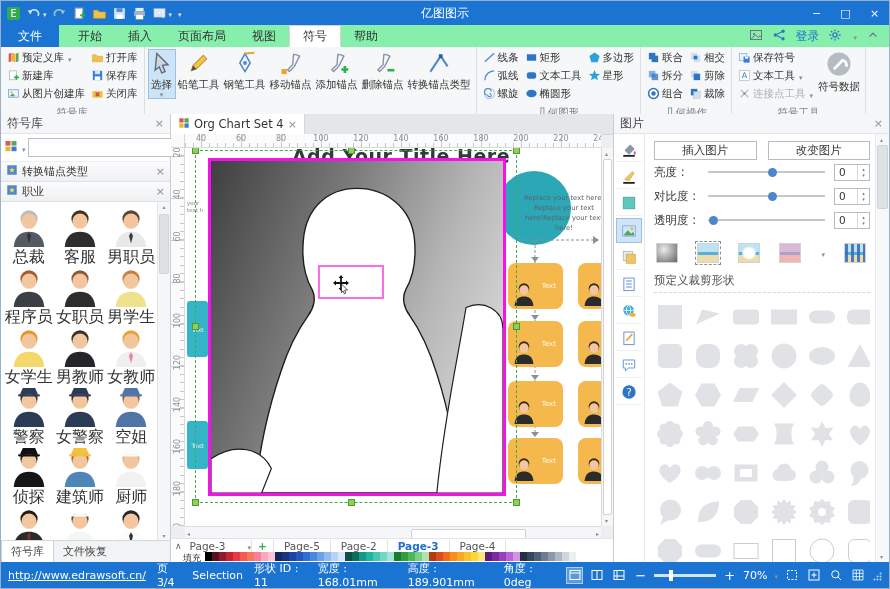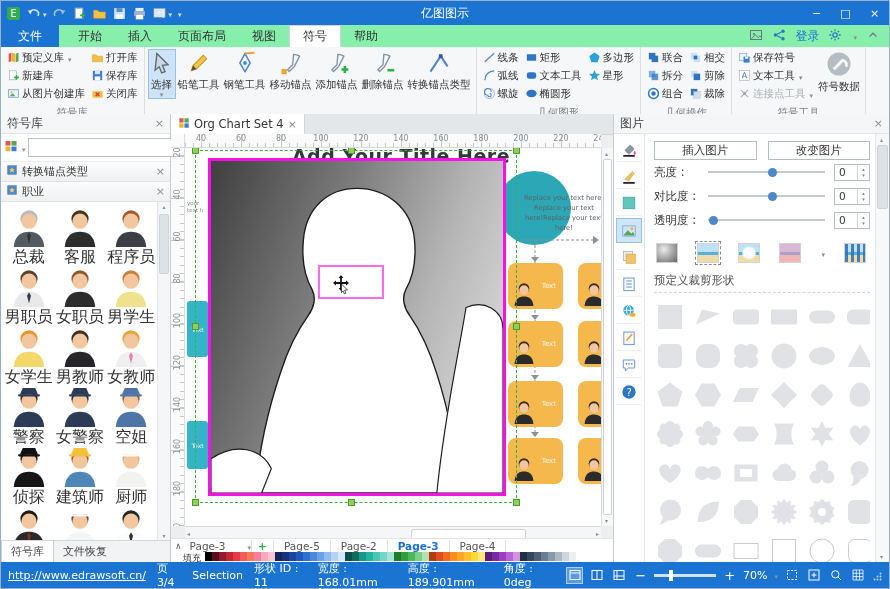--- a/index.html
+++ b/index.html
@@ -556,34 +556,34 @@
             <div class="sym">
               <span class="sym-ic"><svg viewBox="0 0 44 44" width="42" height="42">
                   <path d="M6,44 C7,32 14,28 22,28 C30,28 37,32 38,44 Z" fill="#2d2d2d"></path>
                   <circle cx="22" cy="14.5" r="9" fill="#43311f"></circle>
                   <circle cx="22" cy="17" r="8" fill="#f2c79f"></circle>
                 </svg></span>
               <span class="sym-label">客服</span>
             </div>
             <div class="sym">
               <span class="sym-ic"><svg viewBox="0 0 44 44" width="42" height="42">
-                  <path d="M6,44 C7,32 14,28 22,28 C30,28 37,32 38,44 Z" fill="#3c3f45"></path>
-                  <circle cx="22" cy="14.5" r="9" fill="#a8582a"></circle>
-                  <circle cx="22" cy="17" r="8" fill="#f2c79f"></circle>
-                </svg></span>
-              <span class="sym-label">程序员</span>
-            </div>
-            <div class="sym">
-              <span class="sym-ic"><svg viewBox="0 0 44 44" width="42" height="42">
                   <path d="M6,44 C7,32 14,28 22,28 C30,28 37,32 38,44 Z" fill="#e8e9eb"></path>
                   <path d="M22,28.5 l2.1,3.8 l-2.1,8 l-2.1,-8 Z" fill="#3a3f44"></path>
                   <circle cx="22" cy="14.5" r="9" fill="#594430"></circle>
                   <circle cx="22" cy="17" r="8" fill="#f2c79f"></circle>
                 </svg></span>
               <span class="sym-label">男职员</span>
+            </div>
+            <div class="sym">
+              <span class="sym-ic"><svg viewBox="0 0 44 44" width="42" height="42">
+                  <path d="M6,44 C7,32 14,28 22,28 C30,28 37,32 38,44 Z" fill="#3c3f45"></path>
+                  <circle cx="22" cy="14.5" r="9" fill="#a8582a"></circle>
+                  <circle cx="22" cy="17" r="8" fill="#f2c79f"></circle>
+                </svg></span>
+              <span class="sym-label">程序员</span>
             </div>
             <div class="sym">
               <span class="sym-ic"><svg viewBox="0 0 44 44" width="42" height="42">
                   <path d="M6,44 C7,32 14,28 22,28 C30,28 37,32 38,44 Z" fill="#2d2d2d"></path>
                   <circle cx="22" cy="14.5" r="9" fill="#8a5a33"></circle>
                   <circle cx="22" cy="17" r="8" fill="#f2c79f"></circle>
                 </svg></span>
               <span class="sym-label">女职员</span>
             </div>
             <div class="sym">

